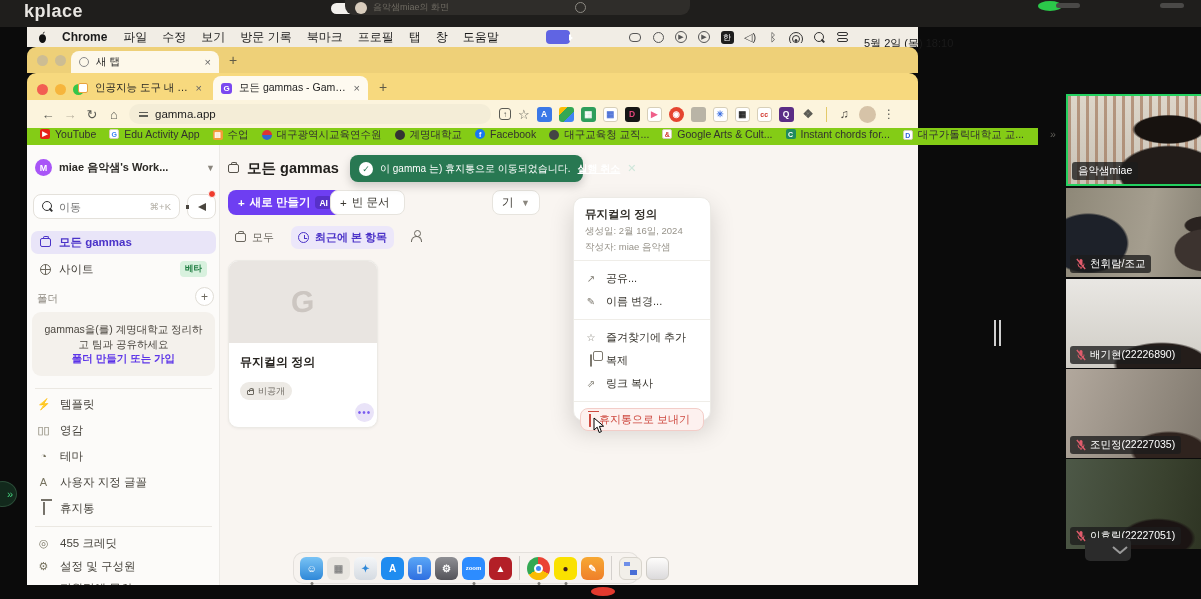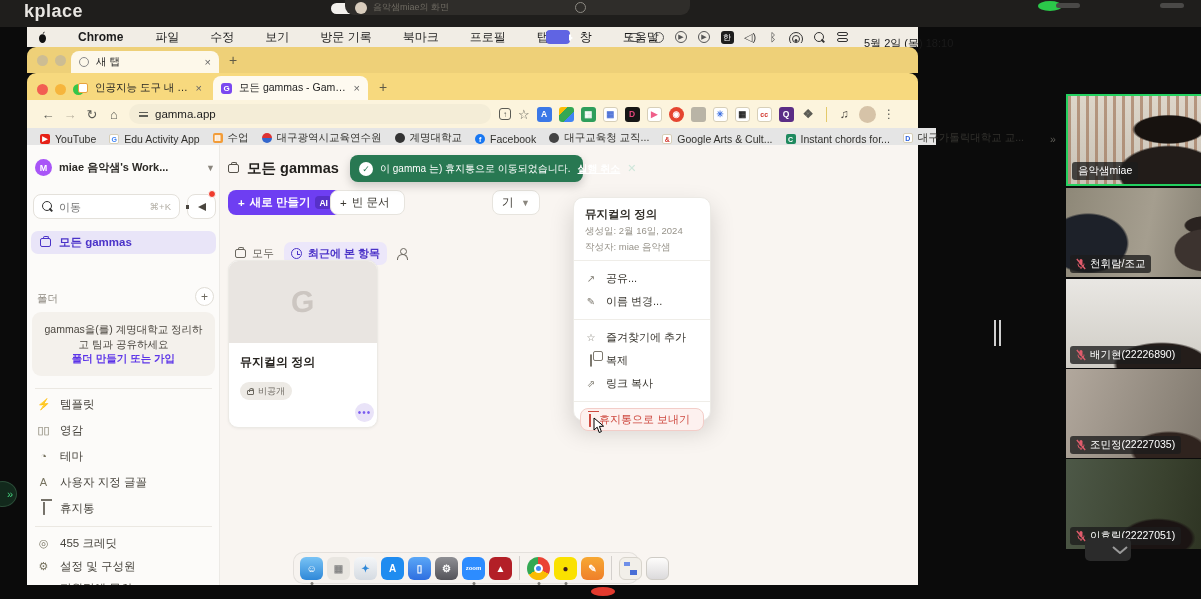--- a/index.html
+++ b/index.html
@@ -16,21 +16,21 @@
   .topbar-title { left:0; top:1px; color:#e8e6e2; font-size:18px; font-weight:bold; letter-spacing:.5px; }
   .white-oval { left:331px; top:3px; width:20px; height:11px; border-radius:6px; background:#f2f0ec; }
   .share-pill { left:345px; top:0; width:345px; height:15px; background:#2f2d2a; border-radius:0 0 9px 9px; display:flex; align-items:center; padding:0 10px; gap:6px; }
   .share-pill .avatar { width:12px; height:12px; border-radius:50%; background:#d9cdbd; flex:none; }
   .share-pill .txt { color:#6f6b62; font-size:9px; white-space:nowrap; overflow:hidden; }
   .share-pill .ring { width:11px; height:11px; border:1px solid #8d8a83; border-radius:50%; margin-left:120px; flex:none; }
   .green-dot { left:1038px; top:1px; width:10px; height:10px; border-radius:50%; background:#2bc84a; }
   .gray-nub { top:3px; width:22px; height:5px; border-radius:3px; background:#4a4947; }
 
   
-  .menubar { left:27px; top:27px; width:891px; height:20px; background:#f1ede5; display:flex; align-items:center; padding:0 10px; gap:16px; font-size:12px; color:#1b1b1b; }
+  .menubar { left:27px; top:27px; width:891px; height:20px; background:#f1ede5; display:flex; align-items:center; padding:0 10px; gap:0; font-size:12px; color:#1b1b1b; }
   .menubar .apple { margin-right:14px; display:flex; }
   .menubar .appname { font-weight:bold; margin-right:16px; }
   .menubar .mi { margin-right:15px; white-space:nowrap; }
   .cast-btn { left:546px; top:30px; width:23px; height:14px; background:#6064e3; border-radius:4px; display:flex; align-items:center; justify-content:center; }
   .cast-btn .cam { width:11px; height:7px; border:1px solid #fff; border-radius:1px; position:relative; }
   .cast-btn .cam:after { content:""; position:absolute; right:-3px; top:1px; border-left:3px solid #fff; border-top:2px solid transparent; border-bottom:2px solid transparent; }
   .status { left:604px; top:27px; height:20px; display:flex; align-items:center; gap:9px; color:#2c2c2c; }
   .st-i { width:14px; height:14px; display:flex; align-items:center; justify-content:center; font-size:11px; color:#3a3a3a; }
   .bubble { width:12px; height:9px; border:1.3px solid #555; border-radius:4px; }
   .cc-ring { width:11px; height:11px; border:1.3px solid #555; border-radius:50%; }
@@ -75,21 +75,21 @@
   .tune { display:flex; flex-direction:column; gap:2px; }
   .tune i { width:9px; height:1.5px; background:#5f5f58; position:relative; }
   .urlbox input { border:none; outline:none; background:transparent; font-size:11.5px; color:#1d1d1d; width:200px; font-family:"Liberation Sans",sans-serif; }
   .tb-right { display:flex; align-items:center; gap:7px; margin-left:8px; }
   .ext { width:15px; height:15px; border-radius:3px; font-size:8.5px; font-weight:bold; display:flex; align-items:center; justify-content:center; color:#fff; flex:none; }
   .share-ic { width:12px; height:12px; border:1.3px solid #5b5b54; border-radius:3px; color:#5b5b54; font-size:8px; display:flex; align-items:center; justify-content:center; }
   .star-ic { color:#5b5b54; font-size:13px; }
   .vdiv { width:1px; height:15px; background:#e3c96a; margin:0 3px; }
   .tb-avatar { width:17px; height:17px; border-radius:50%; background:#d6c3a8; }
   .kebab { color:#5b5b54; font-size:12px; letter-spacing:0; }
-  .bookmarks { position:absolute; left:0; top:55px; width:909px; height:17px; background:#e5e5e5; display:flex; align-items:flex-end; padding:0 13px; gap:13px; font-size:10.5px; color:#33322e; }
+  .bookmarks { position:absolute; left:0; top:55px; width:1011px; height:17px; background:#84cc16; display:flex; align-items:flex-start; padding:0 13px; gap:13px; font-size:10.5px; color:#33322e; }
   .bm { display:flex; align-items:center; gap:5px; white-space:nowrap; }
   .bm .f { width:10px; height:10px; border-radius:2px; flex:none; display:flex; align-items:center; justify-content:center; font-size:7px; font-weight:bold; color:#fff; }
   .bm-spacer { flex:1; }
   .folder-ic { width:11px; height:8px; border:1.3px solid #5f5e58; border-radius:1px; position:relative; }
   .folder-ic:before { content:""; position:absolute; top:-3px; left:0; width:4px; height:2px; border:1.3px solid #5f5e58; border-bottom:none; border-radius:1px 1px 0 0; }
 
   
   .content { position:absolute; left:0; top:72px; width:891px; height:440px; background:#f9f5f1; overflow:hidden; }
   .gside { position:absolute; left:0; top:0; width:193px; height:440px; background:#fcfbf9; border-right:1px solid #eceae6; }
   .ws-row { position:absolute; left:8px; top:14px; display:flex; align-items:center; gap:7px; width:180px; }
@@ -128,21 +128,21 @@
   .pg-title .case-ic { color:#55514a; }
   .toast { position:absolute; left:130px; top:10px; width:233px; height:27px; background:#287852; border-radius:8px; display:flex; align-items:center; gap:7px; padding:0 9px; box-shadow:0 4px 10px rgba(0,0,0,.18); z-index:40; }
   .toast .ck { width:14px; height:14px; border-radius:50%; background:#fff; color:#287852; font-size:9px; display:flex; align-items:center; justify-content:center; flex:none; }
   .toast .msg { color:#fff; font-size:10px; white-space:nowrap; }
   .toast .undo { color:#fff; font-size:10px; font-weight:bold; text-decoration:underline; white-space:nowrap; }
   .toast .x { color:#cfe6da; margin-left:auto; font-size:11px; }
   .btn-new { position:absolute; left:8px; top:45px; height:25px; background:#6e3ef2; border-radius:8px; color:#fff; font-size:11.5px; font-weight:bold; display:flex; align-items:center; gap:5px; padding:0 10px; }
   .ai-chip { background:#5730c9; border-radius:4px; font-size:8.5px; padding:1.5px 4px; }
   .btn-blank { position:absolute; left:110px; top:45px; width:75px; height:25px; background:#fff; border:1px solid #e7e4de; border-radius:8px; font-size:11.5px; color:#39362f; display:flex; align-items:center; gap:5px; padding:0 9px; }
   .btn-import { position:absolute; left:272px; top:45px; width:48px; height:25px; background:#fff; border:1px solid #e7e4de; border-radius:8px; font-size:11.5px; color:#39362f; display:flex; align-items:center; justify-content:flex-end; gap:5px; padding:0 9px; }
-  .filters { position:absolute; left:8px; top:81px; display:flex; align-items:center; gap:3px;margin-top:16px; }
+  .filters { position:absolute; left:8px; top:81px; display:flex; align-items:flex-start; gap:10px; }
   .flt { display:flex; align-items:center; gap:6px; font-size:11px; color:#6b675f; padding:4px 7px; }
   .flt-sel { background:#ece7fa; border-radius:7px; color:#4b33c8; font-weight:bold; }
   .clock-ic { width:11px; height:11px; border:1.4px solid currentColor; border-radius:50%; position:relative; }
   .clock-ic:before { content:""; position:absolute; left:4.5px; top:2px; width:1.3px; height:4px; background:currentColor; }
   .clock-ic:after { content:""; position:absolute; left:4.5px; top:5px; width:3px; height:1.3px; background:currentColor; }
   .person-ic { width:11px; height:11px; position:relative; }
   .person-ic:before { content:""; position:absolute; left:3px; top:0; width:5px; height:5px; border:1.3px solid #6b675f; border-radius:50%; }
   .person-ic:after { content:""; position:absolute; left:0; top:6px; width:9px; height:5px; border:1.3px solid #6b675f; border-bottom:none; border-radius:6px 6px 0 0; }
   .card { position:absolute; left:8px; top:115px; width:150px; height:168px; background:#fff; border:1px solid #eceae5; border-radius:10px; box-shadow:0 1px 3px rgba(0,0,0,.05); }
   .thumb { height:82px; background:#e9e5e1; border-radius:9px 9px 0 0; display:flex; align-items:center; justify-content:center; }
@@ -415,20 +415,25 @@
           <span class="kbd">⌘+K</span>
         </div>
         <div class="mega-btn">
             <span class="mega"></span>
           </div>
         <div class="red-badge"></div>
         <div class="nav-all">
           <span class="case-ic"></span>
           <span>모든 gammas</span>
         </div>
+        <div class="nav-sites">
+          <span class="globe-ic"></span>
+          <span>사이트</span>
+          <span class="beta">베타</span>
+        </div>
         <div class="folders-lbl">폴더</div>
         <div class="plus-circle">+</div>
         <div class="promo">
           <div class="t">gammas을(를) 계명대학교 정리하고 팀과 공유하세요</div>
           <a class="lnk">폴더 만들기 또는 가입</a>
         </div>
         <div class="sdiv" style="top:243px"></div>
         <div class="snav" style="top:248px">
             <span class="ic">⚡</span>
             <span>템플릿</span>

